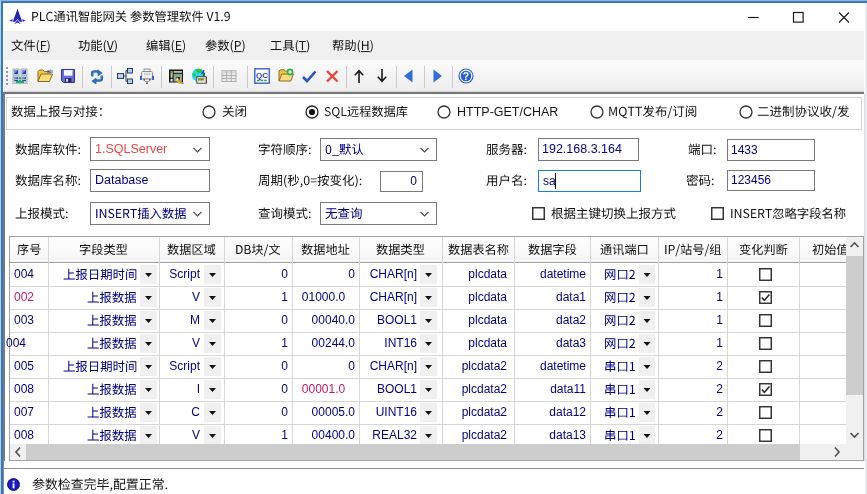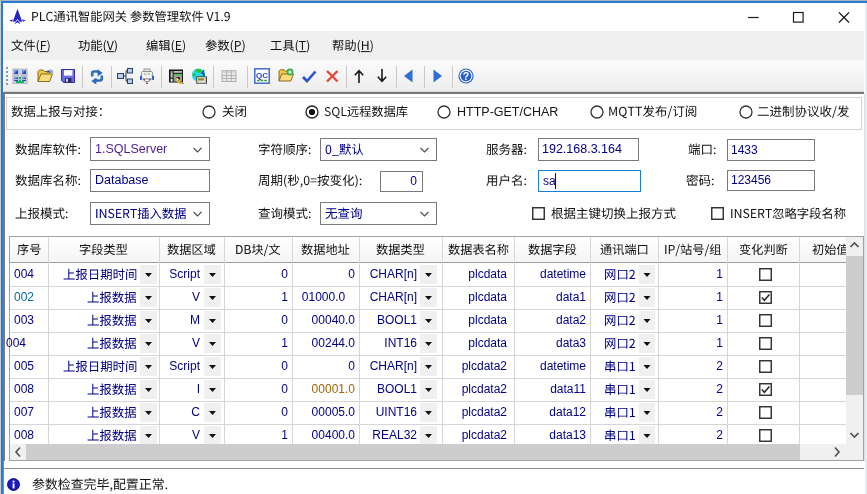--- a/index.html
+++ b/index.html
@@ -242,21 +242,21 @@
 <svg style="position:absolute;left:739px;top:105px" width="14" height="14">
     <circle cx="7" cy="7" r="6" fill="#fff" stroke="#333" stroke-width="1.3"></circle>
   </svg>
 <svg style="position:absolute;left:757.0px;top:104.2px;overflow:visible" width="95" height="16">
     <path d="M1.8 3.3V4.3H10.8V3.3ZM0.7 10.7V11.8H11.8V10.7ZM13.5 2.3C14.2 2.9 15 3.8 15.4 4.4L16.1 3.8C15.7 3.2 14.9 2.4 14.2 1.8ZM21.5 1.8V3.8H19.4V1.8H18.5V3.8H16.7V4.7H18.5V6.1L18.5 6.9H16.7V7.8H18.4C18.2 8.8 17.8 9.7 16.9 10.4C17.1 10.5 17.4 10.9 17.5 11.1C18.6 10.2 19.1 9 19.3 7.8H21.5V11H22.4V7.8H24.3V6.9H22.4V4.7H24.1V3.8H22.4V1.8ZM19.4 4.7H21.5V6.9H19.4L19.4 6.1ZM15.8 6H13.1V6.9H14.8V10.5C14.3 10.7 13.6 11.2 13 12L13.6 12.8C14.2 12 14.9 11.2 15.3 11.2C15.6 11.2 16 11.7 16.5 12C17.4 12.5 18.4 12.7 19.9 12.7C21.1 12.7 23.4 12.6 24.3 12.5C24.3 12.3 24.4 11.8 24.6 11.6C23.3 11.7 21.5 11.8 20 11.8C18.6 11.8 17.5 11.7 16.7 11.2C16.3 10.9 16 10.7 15.8 10.6ZM33.5 2.7V9.6H34.3V2.7ZM35.7 1.6V11.7C35.7 11.9 35.6 12 35.4 12C35.2 12 34.5 12 33.8 12C33.9 12.2 34 12.7 34.1 12.9C35 12.9 35.7 12.9 36.1 12.8C36.5 12.6 36.6 12.3 36.6 11.7V1.6ZM26.8 1.8C26.5 3 26.1 4.3 25.5 5.1C25.8 5.2 26.2 5.3 26.4 5.4C26.6 5.1 26.8 4.6 27 4.2H28.6V5.5H25.6V6.3H28.6V7.6H26.1V12H27V8.5H28.6V13H29.5V8.5H31.2V11C31.2 11.2 31.2 11.2 31.1 11.2C30.9 11.2 30.5 11.2 30 11.2C30.1 11.4 30.2 11.8 30.3 12C30.9 12 31.4 12 31.7 11.9C32 11.7 32.1 11.5 32.1 11.1V7.6H29.5V6.3H32.5V5.5H29.5V4.2H32.1V3.3H29.5V1.5H28.6V3.3H27.3C27.4 2.9 27.6 2.4 27.6 2ZM42.3 6.1C42.1 7.3 41.7 8.4 41.1 9.2C41.3 9.4 41.7 9.6 41.9 9.7C42.4 8.9 42.9 7.6 43.2 6.2ZM48 6.3C48.3 7.4 48.7 8.9 48.8 9.8L49.6 9.6C49.5 8.8 49.1 7.3 48.8 6.1ZM39.5 1.5V4.4H38.1V5.3H39.5V13H40.4V5.3H41.8V4.4H40.4V1.5ZM44.4 1.6V3.8V3.9H42.1V4.8H44.4C44.3 7.2 43.8 10.1 41 12.4C41.2 12.5 41.6 12.8 41.7 13C44.6 10.6 45.2 7.4 45.2 4.8H47C46.9 9.6 46.7 11.4 46.4 11.8C46.3 12 46.1 12 45.9 12C45.6 12 45 12 44.3 11.9C44.5 12.2 44.5 12.6 44.6 12.8C45.2 12.9 45.9 12.9 46.3 12.8C46.7 12.8 47 12.7 47.2 12.4C47.6 11.8 47.8 9.9 47.9 4.3C47.9 4.2 47.9 3.9 47.9 3.9H45.3V3.8V1.6ZM56.8 2.1C57.3 2.9 57.8 4 58 4.7L58.9 4.3C58.6 3.7 58.1 2.6 57.6 1.8ZM51.4 2.4C52 2.9 52.6 3.8 53 4.3L53.7 3.7C53.4 3.2 52.7 2.4 52.1 1.8ZM60.4 2.3C60 4.9 59.3 7.2 58 9.1C56.7 7.3 56 5.1 55.5 2.4L54.6 2.6C55.2 5.5 56 8 57.4 9.9C56.5 10.9 55.4 11.7 53.9 12.3C54.1 12.5 54.3 12.9 54.5 13.1C55.9 12.4 57 11.6 58 10.6C58.9 11.7 60.1 12.5 61.5 13C61.7 12.8 62 12.4 62.2 12.2C60.7 11.7 59.5 10.9 58.6 9.8C60.1 7.8 60.9 5.3 61.4 2.4ZM50.6 5.4V6.3H52.3V10.7C52.3 11.4 52 11.8 51.8 12C52 12.2 52.2 12.5 52.3 12.7C52.5 12.4 52.9 12.2 55.1 10.6C55 10.4 54.8 10.1 54.8 9.8L53.2 10.8V5.4ZM69.8 4.8H72.6C72.3 6.4 71.9 7.8 71.3 8.9C70.6 7.8 70.1 6.4 69.8 5ZM69.7 1.5C69.3 3.7 68.7 5.7 67.6 7C67.8 7.2 68.2 7.6 68.3 7.8C68.7 7.3 69 6.8 69.3 6.2C69.7 7.5 70.2 8.7 70.8 9.8C70 10.8 69.1 11.6 67.8 12.2C68 12.4 68.3 12.8 68.4 13C69.6 12.4 70.6 11.6 71.3 10.6C72 11.6 72.9 12.4 73.9 12.9C74 12.7 74.3 12.4 74.5 12.2C73.5 11.7 72.6 10.8 71.8 9.8C72.6 8.4 73.2 6.8 73.5 4.8H74.5V3.9H70.1C70.3 3.2 70.5 2.4 70.7 1.6ZM63.6 10.8C63.9 10.6 64.3 10.4 66.5 9.5V13H67.5V1.7H66.5V8.6L64.6 9.3V2.9H63.7V9C63.7 9.5 63.5 9.8 63.3 9.9C63.4 10.1 63.6 10.5 63.6 10.8ZM75.1 14.2H76L79.7 2.1H78.9ZM88.3 2.1C88.9 2.7 89.6 3.5 89.9 4L90.7 3.5C90.3 3 89.6 2.2 89 1.7ZM81.7 5.5C81.8 5.3 82.2 5.2 83 5.2H84.8C84 7.8 82.6 9.9 80.3 11.3C80.5 11.4 80.9 11.8 81 12C82.6 11 83.8 9.7 84.7 8.2C85.2 9.1 85.8 9.9 86.5 10.6C85.5 11.4 84.2 11.9 82.9 12.2C83.1 12.4 83.3 12.8 83.4 13C84.8 12.6 86.1 12.1 87.3 11.2C88.4 12.1 89.8 12.7 91.4 13C91.5 12.8 91.8 12.4 92 12.2C90.4 11.9 89.1 11.4 88 10.7C89.1 9.7 89.9 8.4 90.5 6.8L89.8 6.5L89.6 6.6H85.4C85.6 6.2 85.7 5.7 85.9 5.2H91.5L91.5 4.3H86.1C86.3 3.5 86.5 2.6 86.6 1.6L85.6 1.4C85.4 2.5 85.3 3.4 85 4.3H82.8C83.1 3.7 83.5 2.8 83.7 2L82.7 1.8C82.5 2.8 82 3.8 81.9 4.1C81.7 4.3 81.6 4.5 81.4 4.6C81.5 4.8 81.7 5.3 81.7 5.5ZM87.2 10.1C86.4 9.3 85.7 8.5 85.2 7.5H89.2C88.7 8.5 88.1 9.4 87.2 10.1Z" fill="#151515"></path>
   </svg>
 <svg style="position:absolute;left:15.0px;top:141.9px;overflow:visible" width="68" height="16">
     <path d="M5.5 1.7C5.3 2.2 4.9 3 4.6 3.4L5.2 3.7C5.5 3.3 6 2.7 6.3 2.1ZM1.1 2.1C1.4 2.6 1.8 3.3 1.9 3.7L2.6 3.4C2.5 3 2.1 2.3 1.8 1.8ZM5.1 8.8C4.8 9.4 4.4 9.9 4 10.4C3.5 10.2 3 9.9 2.5 9.8C2.7 9.4 2.9 9.1 3.1 8.8ZM1.4 10.1C2 10.3 2.7 10.6 3.3 11C2.5 11.5 1.5 11.9 0.5 12.2C0.7 12.3 0.9 12.7 1 12.9C2.1 12.6 3.2 12.1 4.1 11.4C4.5 11.6 4.9 11.9 5.2 12.1L5.8 11.5C5.5 11.3 5.1 11 4.7 10.8C5.4 10.1 5.9 9.2 6.2 8.1L5.7 7.9L5.5 8H3.5L3.8 7.3L2.9 7.2C2.8 7.4 2.7 7.7 2.6 8H0.9V8.8H2.2C1.9 9.2 1.6 9.7 1.4 10.1ZM3.2 1.5V3.8H0.6V4.6H2.9C2.3 5.4 1.4 6.2 0.5 6.6C0.7 6.7 0.9 7.1 1 7.3C1.8 6.9 2.6 6.2 3.2 5.4V6.9H4.1V5.2C4.7 5.7 5.5 6.3 5.8 6.6L6.3 5.9C6 5.7 4.9 5 4.3 4.6H6.6V3.8H4.1V1.5ZM7.9 1.6C7.6 3.8 7 5.9 6 7.2C6.2 7.3 6.6 7.6 6.7 7.8C7.1 7.3 7.3 6.8 7.6 6.2C7.9 7.4 8.2 8.5 8.7 9.5C8 10.7 7 11.6 5.6 12.3C5.8 12.5 6.1 12.8 6.2 13C7.4 12.3 8.4 11.5 9.1 10.4C9.8 11.4 10.5 12.3 11.5 12.9C11.7 12.7 11.9 12.3 12.2 12.2C11.1 11.6 10.3 10.7 9.6 9.5C10.3 8.2 10.7 6.7 11 4.8H11.9V3.9H8.3C8.5 3.2 8.6 2.5 8.7 1.7ZM10.1 4.8C9.9 6.2 9.6 7.5 9.2 8.6C8.7 7.4 8.3 6.1 8.1 4.8ZM18.6 9V13H19.4V12.5H23.2V13H24.1V9H21.7V7.5H24.5V6.7H21.7V5.3H24V2H17.4V5.8C17.4 7.8 17.3 10.5 16 12.5C16.2 12.6 16.6 12.8 16.8 13C17.8 11.5 18.2 9.3 18.3 7.5H20.8V9ZM18.4 2.9H23.1V4.5H18.4ZM18.4 5.3H20.8V6.7H18.3L18.4 5.8ZM19.4 11.7V9.8H23.2V11.7ZM14.6 1.5V4H13V4.9H14.6V7.6C13.9 7.8 13.3 8 12.9 8.1L13.1 9.1L14.6 8.6V11.8C14.6 12 14.5 12.1 14.4 12.1C14.2 12.1 13.7 12.1 13.2 12.1C13.3 12.3 13.4 12.7 13.5 12.9C14.2 12.9 14.7 12.9 15 12.7C15.3 12.6 15.5 12.3 15.5 11.8V8.3L16.9 7.8L16.8 7L15.5 7.4V4.9H16.9V4H15.5V1.5ZM29.1 8.9C29.2 8.8 29.6 8.8 30.2 8.8H32.4V10.2H27.9V11.1H32.4V13H33.3V11.1H36.9V10.2H33.3V8.8H36.1V7.9H33.3V6.6H32.4V7.9H30C30.4 7.3 30.8 6.7 31.2 6H36.4V5.1H31.6L32 4.2L31 3.9C30.9 4.3 30.7 4.7 30.6 5.1H28.2V6H30.1C29.8 6.6 29.6 7.1 29.4 7.3C29.2 7.7 29 8 28.7 8C28.9 8.3 29 8.8 29.1 8.9ZM30.9 1.7C31.1 2 31.3 2.4 31.4 2.8H26.5V6.4C26.5 8.2 26.4 10.7 25.4 12.5C25.6 12.6 26 12.9 26.2 13.1C27.3 11.2 27.4 8.3 27.4 6.4V3.7H36.9V2.8H32.5C32.4 2.4 32.1 1.9 31.8 1.5ZM44.9 1.5C44.6 3.4 44.1 5.3 43.3 6.4C43.5 6.6 43.9 6.8 44 7C44.5 6.2 44.9 5.3 45.2 4.3H48.5C48.3 5.1 48.1 6.1 47.9 6.7L48.6 6.9C48.9 6.1 49.2 4.7 49.5 3.6L48.9 3.4L48.8 3.4H45.5C45.6 2.8 45.7 2.2 45.8 1.6ZM45.8 5.5V6C45.8 7.8 45.6 10.4 42.9 12.4C43.2 12.5 43.5 12.8 43.6 13C45.2 11.8 46 10.5 46.3 9.2C46.9 10.9 47.7 12.2 48.9 13C49.1 12.8 49.4 12.4 49.6 12.2C48 11.4 47.1 9.4 46.7 7.2C46.7 6.8 46.7 6.4 46.7 6V5.5ZM38.7 7.8C38.8 7.8 39.2 7.7 39.6 7.7H41V9.5L38 9.9L38.2 10.8L41 10.4V12.9H41.8V10.3L43.5 10L43.5 9.1L41.8 9.4V7.7H43.4V6.8H41.8V5H41V6.8H39.6C40 6 40.4 4.9 40.8 3.9H43.5V3H41.1C41.2 2.6 41.3 2.1 41.5 1.7L40.5 1.5C40.4 2 40.3 2.5 40.1 3H38.1V3.9H39.9C39.5 4.9 39.2 5.7 39 6C38.8 6.6 38.6 7 38.4 7C38.5 7.2 38.6 7.7 38.7 7.8ZM54 7.7V8.7H57.5V13H58.5V8.7H61.9V7.7H58.5V5H61.4V4.1H58.5V1.6H57.5V4.1H55.9C56 3.5 56.2 2.9 56.3 2.3L55.4 2.1C55.1 3.8 54.6 5.4 53.9 6.4C54.1 6.5 54.5 6.8 54.7 6.9C55 6.4 55.3 5.7 55.6 5H57.5V7.7ZM53.4 1.5C52.7 3.4 51.6 5.3 50.4 6.5C50.6 6.8 50.8 7.2 50.9 7.5C51.3 7 51.7 6.5 52.1 6V13H53V4.5C53.5 3.7 53.9 2.7 54.2 1.8ZM64.2 7.1C64.7 7.1 65.1 6.8 65.1 6.2C65.1 5.7 64.7 5.4 64.2 5.4C63.8 5.4 63.4 5.7 63.4 6.2C63.4 6.8 63.8 7.1 64.2 7.1ZM64.2 12.2C64.7 12.2 65.1 11.8 65.1 11.3C65.1 10.8 64.7 10.4 64.2 10.4C63.8 10.4 63.4 10.8 63.4 11.3C63.4 11.8 63.8 12.2 64.2 12.2Z" fill="#151515"></path>
   </svg>
 <div style="position:absolute;left:90px;top:137px;width:120px;height:24px;border:1px solid #7a7a7a;box-sizing:border-box;background:#fff"></div>
-<div style="position:absolute;left:95px;top:138px;width:90px;height:22px;font-size:12px;line-height:22px;white-space:nowrap;color:#4c1d95;font-size:12.5px">1.SQLServer</div>
+<div style="position:absolute;left:95px;top:138px;width:90px;height:22px;font-size:12px;line-height:22px;white-space:nowrap;color:#ef4444;font-size:12.5px">1.SQLServer</div>
 <svg style="position:absolute;left:192.5px;top:146.5px" width="9" height="6">
     <path d="M0.5 0.8 L4.5 4.8 L8.5 0.8" stroke="#444" stroke-width="1.2" fill="none"></path>
   </svg>
 <svg style="position:absolute;left:258.0px;top:141.9px;overflow:visible" width="56" height="16">
     <path d="M5.8 7.5V8.2H0.9V9.2H5.8V11.8C5.8 12 5.7 12.1 5.5 12.1C5.2 12.1 4.4 12.1 3.6 12.1C3.8 12.3 3.9 12.7 4 13C5.1 13 5.7 13 6.2 12.8C6.6 12.7 6.7 12.4 6.7 11.8V9.2H11.6V8.2H6.7V7.8C7.8 7.2 9 6.3 9.7 5.5L9.1 5.1L8.9 5.1H2.9V6H7.9C7.3 6.5 6.5 7.1 5.8 7.5ZM5.3 1.7C5.5 2 5.8 2.4 5.9 2.8H1V5.4H1.9V3.7H10.5V5.4H11.5V2.8H7C6.9 2.4 6.5 1.8 6.2 1.4ZM17.4 8.5C18 9.3 18.7 10.4 19 11.1L19.8 10.6C19.5 9.9 18.8 8.9 18.2 8.1ZM21.7 5.2V6.6H16.7V7.5H21.7V11.8C21.7 12 21.6 12.1 21.4 12.1C21.1 12.1 20.3 12.1 19.4 12.1C19.5 12.3 19.7 12.7 19.7 13C20.9 13 21.6 13 22 12.8C22.4 12.7 22.6 12.4 22.6 11.8V7.5H24.3V6.6H22.6V5.2ZM15.8 5.1C15.1 6.5 14.1 7.8 13 8.7C13.2 8.9 13.5 9.3 13.7 9.5C14.1 9.1 14.5 8.7 14.9 8.2V13H15.8V6.9C16.1 6.4 16.4 5.9 16.6 5.4ZM14.8 1.5C14.4 2.7 13.7 4 12.9 4.8C13.2 4.9 13.6 5.1 13.7 5.3C14.2 4.8 14.6 4.2 14.9 3.5H15.6C15.8 4.1 16.1 4.8 16.3 5.2L17.2 4.9C17 4.5 16.7 4 16.5 3.5H18.4V2.7H15.3C15.4 2.4 15.6 2 15.7 1.7ZM19.7 1.5C19.3 2.7 18.6 3.9 17.8 4.7C18 4.8 18.4 5.1 18.6 5.2C19 4.8 19.5 4.2 19.8 3.5H20.7C21 4 21.4 4.6 21.6 5L22.4 4.7C22.3 4.4 22 3.9 21.7 3.5H24.2V2.7H20.2C20.4 2.4 20.5 2 20.6 1.7ZM29.6 1.9V12.7H30.4V1.9ZM27.9 2.8V11.2H28.6V2.8ZM26.1 1.9V7C26.1 9 26.1 10.9 25.4 12.4C25.6 12.5 25.9 12.8 26 13C26.9 11.3 26.9 9.3 26.9 7V1.9ZM31.4 4.1V10.1H32.3V5H35.6V10.1H36.5V4.1H34C34.1 3.8 34.3 3.3 34.5 2.9H36.9V2H31.1V2.9H33.5C33.4 3.3 33.2 3.8 33.1 4.1ZM33.5 5.9V8.4C33.5 9.7 33.2 11.4 30.6 12.4C30.9 12.6 31.1 12.9 31.2 13.1C32.7 12.4 33.5 11.6 33.9 10.7C34.8 11.4 35.8 12.3 36.3 13L36.9 12.4C36.4 11.8 35.3 10.8 34.4 10.1L34 10.4C34.3 9.7 34.4 9 34.4 8.4V5.9ZM42.1 6.5C43 6.9 44 7.4 44.8 7.8H40.4V8.6H44.3V11.9C44.3 12.1 44.2 12.1 44 12.2C43.7 12.2 42.9 12.2 42 12.1C42.1 12.4 42.2 12.8 42.3 13C43.4 13 44.2 13 44.6 12.9C45.1 12.7 45.2 12.5 45.2 11.9V8.6H47.9C47.5 9.2 47 9.8 46.6 10.2L47.4 10.6C48 9.9 48.7 8.9 49.4 8L48.7 7.8L48.5 7.8H46.2L46.3 7.7C46.1 7.5 45.7 7.4 45.4 7.2C46.4 6.6 47.5 5.8 48.2 5.1L47.6 4.6L47.4 4.7H41.1V5.4H46.5C46 5.9 45.2 6.4 44.5 6.8C43.9 6.5 43.3 6.2 42.7 6ZM43.4 1.7C43.6 2.1 43.8 2.5 44 2.9H39V6.4C39 8.2 38.9 10.7 37.9 12.5C38.1 12.6 38.5 12.9 38.7 13C39.8 11.1 39.9 8.3 39.9 6.4V3.8H49.4V2.9H45C44.9 2.5 44.5 1.9 44.3 1.4ZM51.7 7.1C52.2 7.1 52.6 6.8 52.6 6.2C52.6 5.7 52.2 5.4 51.7 5.4C51.3 5.4 50.9 5.7 50.9 6.2C50.9 6.8 51.3 7.1 51.7 7.1ZM51.7 12.2C52.2 12.2 52.6 11.8 52.6 11.3C52.6 10.8 52.2 10.4 51.7 10.4C51.3 10.4 50.9 10.8 50.9 11.3C50.9 11.8 51.3 12.2 51.7 12.2Z" fill="#151515"></path>
   </svg>
 <div style="position:absolute;left:320px;top:138px;width:117px;height:23px;border:1px solid #7a7a7a;box-sizing:border-box;background:#fff"></div>
 <svg style="position:absolute;left:325.0px;top:141.9px;overflow:visible" width="41" height="16">
     <path d="M3.5 12.2C5.2 12.2 6.3 10.6 6.3 7.4C6.3 4.2 5.2 2.7 3.5 2.7C1.7 2.7 0.6 4.2 0.6 7.4C0.6 10.6 1.7 12.2 3.5 12.2ZM3.5 11.2C2.4 11.2 1.7 10.1 1.7 7.4C1.7 4.7 2.4 3.6 3.5 3.6C4.5 3.6 5.2 4.7 5.2 7.4C5.2 10.1 4.5 11.2 3.5 11.2ZM7.1 13.8H13.8V13H7.1ZM23.4 2.5C23.9 3.1 24.6 4 24.8 4.5L25.5 4.1C25.2 3.6 24.6 2.8 24 2.1ZM16 3.2C16.2 3.8 16.4 4.6 16.4 5.2L16.9 5C16.8 4.5 16.7 3.7 16.5 3.1ZM16.5 10.5C16.6 11.2 16.6 12.1 16.6 12.7L17.2 12.6C17.2 12 17.2 11.1 17.1 10.4ZM17.7 10.5C17.9 11.1 18.1 12 18.1 12.5L18.7 12.3C18.7 11.8 18.5 11 18.3 10.4ZM19 10.4C19.2 10.9 19.4 11.6 19.5 12L20.1 11.8C20 11.4 19.8 10.7 19.5 10.2ZM15.4 10.2C15.1 10.9 14.7 11.9 14.3 12.5L15 12.8C15.4 12.2 15.7 11.2 16 10.5ZM18.6 3.1C18.5 3.7 18.2 4.6 18 5.1L18.4 5.3C18.7 4.8 18.9 4 19.1 3.3ZM22.5 1.5V4.3L22.5 5.1H20.4V6H22.4C22.3 8.1 21.7 10.4 19.9 12.4C20.2 12.6 20.5 12.8 20.6 12.9C22 11.4 22.6 9.7 23 8.1C23.5 10.2 24.3 11.9 25.5 12.9C25.7 12.7 26 12.4 26.2 12.2C24.6 11.1 23.7 8.7 23.3 6H25.8V5.1H23.3L23.3 4.3V1.5ZM15.8 2.6H17.2V5.7H15.8ZM17.9 2.6H19.2V5.7H17.9ZM15 7.3V8H17.1V9L14.7 9.1L14.7 10C16.2 9.9 18.2 9.8 20.2 9.6L20.2 8.8L18 9V8H20V7.3H18V6.4H20V1.9H15V6.4H17.1V7.3ZM28.2 2.3C28.8 2.9 29.7 3.7 30.1 4.2L30.7 3.5C30.3 3 29.5 2.3 28.8 1.7ZM34.2 1.5C34.2 5.8 34.2 10.1 31.1 12.3C31.3 12.5 31.6 12.8 31.8 13C33.5 11.8 34.3 10 34.7 7.9C35.2 9.7 36.1 11.8 37.8 13C38 12.8 38.3 12.5 38.5 12.3C35.8 10.5 35.2 6.6 35 5.4C35.1 4.1 35.1 2.8 35.1 1.5ZM27 5.4V6.3H29.1V10.6C29.1 11.2 28.7 11.6 28.4 11.8C28.6 12 28.9 12.3 29 12.5C29.1 12.3 29.5 12 31.9 10.3C31.8 10.1 31.6 9.8 31.6 9.5L30 10.6V5.4Z" fill="#000089"></path>
   </svg>
@@ -409,21 +409,21 @@
     <path d="M2.4 5.4C3 6 3.6 6.8 4.1 7.6C3.7 9 3 10.1 2.1 10.9C2.3 11 2.7 11.3 2.9 11.4C3.6 10.6 4.2 9.6 4.7 8.5C5.1 9 5.4 9.6 5.7 10.1L6.3 9.4C6 8.9 5.5 8.2 5 7.5C5.4 6.5 5.7 5.4 5.9 4.2L5 4.1C4.9 5 4.7 5.9 4.4 6.7C4 6 3.5 5.4 3 4.8ZM6 5.4C6.6 6 7.2 6.9 7.7 7.7C7.2 9 6.5 10.2 5.6 11C5.8 11.1 6.2 11.4 6.3 11.5C7.1 10.7 7.8 9.7 8.2 8.5C8.7 9.2 9 9.9 9.3 10.4L9.9 9.9C9.6 9.2 9.2 8.4 8.6 7.6C8.9 6.5 9.2 5.4 9.4 4.2L8.5 4.1C8.4 5 8.2 5.9 8 6.7C7.5 6.1 7.1 5.4 6.6 4.9ZM1.1 2.3V13H2V3.2H10.4V11.8C10.4 12 10.3 12 10.1 12C9.9 12.1 9 12.1 8.2 12C8.4 12.3 8.5 12.7 8.6 13C9.7 13 10.4 12.9 10.8 12.8C11.2 12.6 11.3 12.3 11.3 11.8V2.3ZM14 2.9V12.7H14.9V11.6H22.3V12.6H23.3V2.9ZM14.9 10.7V3.8H22.3V10.7ZM25.3 12H31.1V11H28.5C28.1 11 27.5 11.1 27.1 11.1C29.2 9.1 30.6 7.2 30.6 5.4C30.6 3.8 29.6 2.7 28 2.7C26.8 2.7 26 3.3 25.3 4.1L26 4.7C26.5 4.1 27.1 3.7 27.8 3.7C29 3.7 29.5 4.4 29.5 5.5C29.5 7 28.2 8.8 25.3 11.3Z" fill="#000089"></path>
   </svg>
 <div style="position:absolute;left:639px;top:265px;width:16px;height:19px;background:#f0f0f0"></div>
 <svg style="position:absolute;left:639px;top:265px" width="16" height="19">
     <path d="M4.5 8.0 h7 l-3.5 4 z" fill="#111"></path>
   </svg>
 <div style="position:absolute;left:658px;top:263px;width:65px;height:23px;font-size:12px;line-height:23px;white-space:nowrap;color:#000089;text-align:right">1</div>
 <svg style="position:absolute;left:759px;top:268px" width="14" height="14">
     <rect x="0.75" y="0.75" width="11.5" height="11.5" fill="#fff" stroke="#2b2b2b" stroke-width="1.4"></rect>
   </svg>
-<div style="position:absolute;left:14px;top:286px;width:34px;height:23px;font-size:12px;line-height:23px;white-space:nowrap;color:#0369a1">002</div>
+<div style="position:absolute;left:14px;top:286px;width:34px;height:23px;font-size:12px;line-height:23px;white-space:nowrap;color:#be185d">002</div>
 <svg style="position:absolute;left:87.4px;top:289.9px;overflow:visible" width="52" height="16">
     <path d="M5.3 1.8V11.5H0.6V12.4H11.8V11.5H6.3V6.5H10.9V5.6H6.3V1.8ZM17.6 2V13H18.6V7.1H18.9C19.4 8.4 20.1 9.6 20.9 10.6C20.2 11.3 19.5 11.9 18.6 12.3C18.9 12.5 19.1 12.8 19.3 13C20.1 12.6 20.8 12 21.5 11.3C22.1 12 22.9 12.6 23.7 13C23.8 12.7 24.1 12.3 24.3 12.2C23.5 11.8 22.7 11.3 22.1 10.6C23 9.4 23.6 8 23.9 6.4L23.3 6.2L23.1 6.2H18.6V2.9H22.5C22.5 4 22.4 4.5 22.3 4.6C22.1 4.7 22 4.7 21.7 4.7C21.5 4.7 20.7 4.7 19.9 4.7C20 4.9 20.1 5.2 20.1 5.4C21 5.5 21.7 5.5 22.1 5.5C22.5 5.4 22.8 5.4 23 5.1C23.3 4.9 23.4 4.2 23.5 2.4C23.5 2.3 23.5 2 23.5 2ZM19.8 7.1H22.8C22.5 8.1 22.1 9.1 21.5 9.9C20.8 9.1 20.2 8.1 19.8 7.1ZM14.7 1.6V4.1H13V5H14.7V7.6L12.8 8.1L13 9.1L14.7 8.6V11.8C14.7 12 14.7 12.1 14.5 12.1C14.3 12.1 13.6 12.1 12.9 12.1C13.1 12.4 13.2 12.7 13.2 13C14.2 13 14.8 13 15.2 12.8C15.5 12.7 15.7 12.4 15.7 11.8V8.3L17.2 7.9L17.1 7L15.7 7.4V5H17.1V4.1H15.7V1.6ZM30.3 1.8C30.1 2.3 29.7 3 29.4 3.5L30 3.8C30.3 3.4 30.7 2.7 31.1 2.2ZM25.9 2.2C26.2 2.7 26.5 3.4 26.7 3.8L27.4 3.5C27.3 3 26.9 2.4 26.6 1.9ZM29.9 8.8C29.6 9.4 29.2 10 28.7 10.4C28.3 10.2 27.8 10 27.3 9.8C27.5 9.5 27.7 9.1 27.9 8.8ZM26.2 10.1C26.8 10.3 27.5 10.6 28.1 11C27.3 11.5 26.3 11.9 25.3 12.2C25.5 12.3 25.7 12.7 25.8 12.9C26.9 12.6 27.9 12.1 28.8 11.4C29.3 11.6 29.6 11.9 29.9 12.1L30.5 11.5C30.2 11.3 29.9 11 29.4 10.8C30.1 10.1 30.6 9.2 30.9 8.2L30.4 8L30.3 8H28.2L28.5 7.4L27.7 7.2C27.6 7.4 27.5 7.7 27.4 8H25.7V8.8H27C26.7 9.3 26.4 9.7 26.2 10.1ZM28 1.6V3.9H25.4V4.7H27.7C27.1 5.5 26.2 6.2 25.3 6.6C25.5 6.8 25.7 7.1 25.8 7.3C26.5 6.9 27.4 6.2 28 5.5V7H28.9V5.3C29.4 5.7 30.2 6.3 30.5 6.6L31 5.9C30.7 5.7 29.6 5 29 4.7H31.4V3.9H28.9V1.6ZM32.6 1.7C32.3 3.9 31.7 5.9 30.8 7.3C31 7.4 31.3 7.7 31.5 7.8C31.8 7.4 32.1 6.8 32.3 6.2C32.6 7.4 32.9 8.6 33.4 9.5C32.7 10.7 31.7 11.6 30.4 12.3C30.6 12.5 30.8 12.8 30.9 13C32.2 12.3 33.1 11.5 33.9 10.4C34.5 11.5 35.3 12.3 36.2 12.9C36.4 12.6 36.6 12.3 36.9 12.1C35.8 11.6 35 10.7 34.4 9.5C35 8.3 35.4 6.7 35.7 4.9H36.6V4H33C33.2 3.3 33.3 2.6 33.5 1.8ZM34.8 4.9C34.6 6.3 34.3 7.5 33.9 8.6C33.4 7.5 33.1 6.2 32.8 4.9ZM43.2 9V13H44V12.5H47.8V13H48.7V9H46.3V7.5H49.1V6.7H46.3V5.3H48.6V2.1H42.1V5.9C42.1 7.8 42 10.5 40.7 12.5C40.9 12.6 41.3 12.8 41.5 13C42.5 11.5 42.8 9.4 43 7.5H45.4V9ZM43 2.9H47.8V4.5H43ZM43 5.3H45.4V6.7H43L43 5.9ZM44 11.7V9.8H47.8V11.7ZM39.3 1.6V4.1H37.7V5H39.3V7.7C38.6 7.9 38 8 37.6 8.2L37.8 9.1L39.3 8.6V11.8C39.3 12 39.2 12 39.1 12C38.9 12.1 38.4 12.1 37.9 12C38 12.3 38.1 12.7 38.2 12.9C38.9 12.9 39.4 12.9 39.7 12.7C40 12.6 40.1 12.3 40.1 11.8V8.3L41.6 7.9L41.4 7L40.1 7.4V5H41.5V4.1H40.1V1.6Z" fill="#000089"></path>
   </svg>
 <div style="position:absolute;left:140px;top:288px;width:17px;height:19px;background:#f0f0f0"></div>
 <svg style="position:absolute;left:140px;top:288px" width="17" height="19">
     <path d="M5.0 8.0 h7 l-3.5 4 z" fill="#111"></path>
   </svg>
 <div style="position:absolute;left:159px;top:286px;width:41px;height:23px;font-size:12px;line-height:23px;white-space:nowrap;color:#000089;text-align:right">V</div>
 <div style="position:absolute;left:204px;top:288px;width:17px;height:19px;background:#f0f0f0"></div>
 <svg style="position:absolute;left:204px;top:288px" width="17" height="19">
@@ -556,21 +556,21 @@
 <div style="position:absolute;left:140px;top:380px;width:17px;height:19px;background:#f0f0f0"></div>
 <svg style="position:absolute;left:140px;top:380px" width="17" height="19">
     <path d="M5.0 8.0 h7 l-3.5 4 z" fill="#111"></path>
   </svg>
 <div style="position:absolute;left:159px;top:378px;width:41px;height:23px;font-size:12px;line-height:23px;white-space:nowrap;color:#000089;text-align:right">I</div>
 <div style="position:absolute;left:204px;top:380px;width:17px;height:19px;background:#f0f0f0"></div>
 <svg style="position:absolute;left:204px;top:380px" width="17" height="19">
     <path d="M5.0 8.0 h7 l-3.5 4 z" fill="#111"></path>
   </svg>
 <div style="position:absolute;left:224px;top:378px;width:64px;height:23px;font-size:12px;line-height:23px;white-space:nowrap;color:#000089;text-align:right">0</div>
-<div style="position:absolute;left:292px;top:378px;width:63px;height:23px;font-size:12px;line-height:23px;white-space:nowrap;color:#a16207;text-align:right">00001.0</div>
+<div style="position:absolute;left:292px;top:378px;width:63px;height:23px;font-size:12px;line-height:23px;white-space:nowrap;color:#be185d;text-align:center">00001.0</div>
 <div style="position:absolute;left:359px;top:378px;width:58px;height:23px;font-size:12px;line-height:23px;white-space:nowrap;color:#000089;text-align:right">BOOL1</div>
 <div style="position:absolute;left:420px;top:380px;width:17px;height:19px;background:#f0f0f0"></div>
 <svg style="position:absolute;left:420px;top:380px" width="17" height="19">
     <path d="M5.0 8.0 h7 l-3.5 4 z" fill="#111"></path>
   </svg>
 <div style="position:absolute;left:442px;top:378px;width:65px;height:23px;font-size:12px;line-height:23px;white-space:nowrap;color:#000089;text-align:right">plcdata2</div>
 <div style="position:absolute;left:514px;top:378px;width:72px;height:23px;font-size:12px;line-height:23px;white-space:nowrap;color:#000089;text-align:right">data11</div>
 <svg style="position:absolute;left:604.3px;top:381.9px;overflow:visible" width="34" height="16">
     <path d="M5.7 8.3V10.1H2.3V8.3ZM1.8 3V6.4H5.7V7.4H1.3V11.5H2.3V10.9H5.7V13H6.7V10.9H10.2V11.4H11.2V7.4H6.7V6.4H10.6V3H6.7V1.6H5.7V3ZM6.7 8.3H10.2V10.1H6.7ZM2.7 3.9H5.7V5.6H2.7ZM6.7 3.9H9.6V5.6H6.7ZM14 2.9V12.7H14.9V11.6H22.3V12.6H23.3V2.9ZM14.9 10.7V3.8H22.3V10.7ZM25.9 12H30.9V11.1H29.1V2.9H28.2C27.7 3.2 27.1 3.4 26.3 3.6V4.3H27.9V11.1H25.9Z" fill="#000089"></path>
   </svg>

